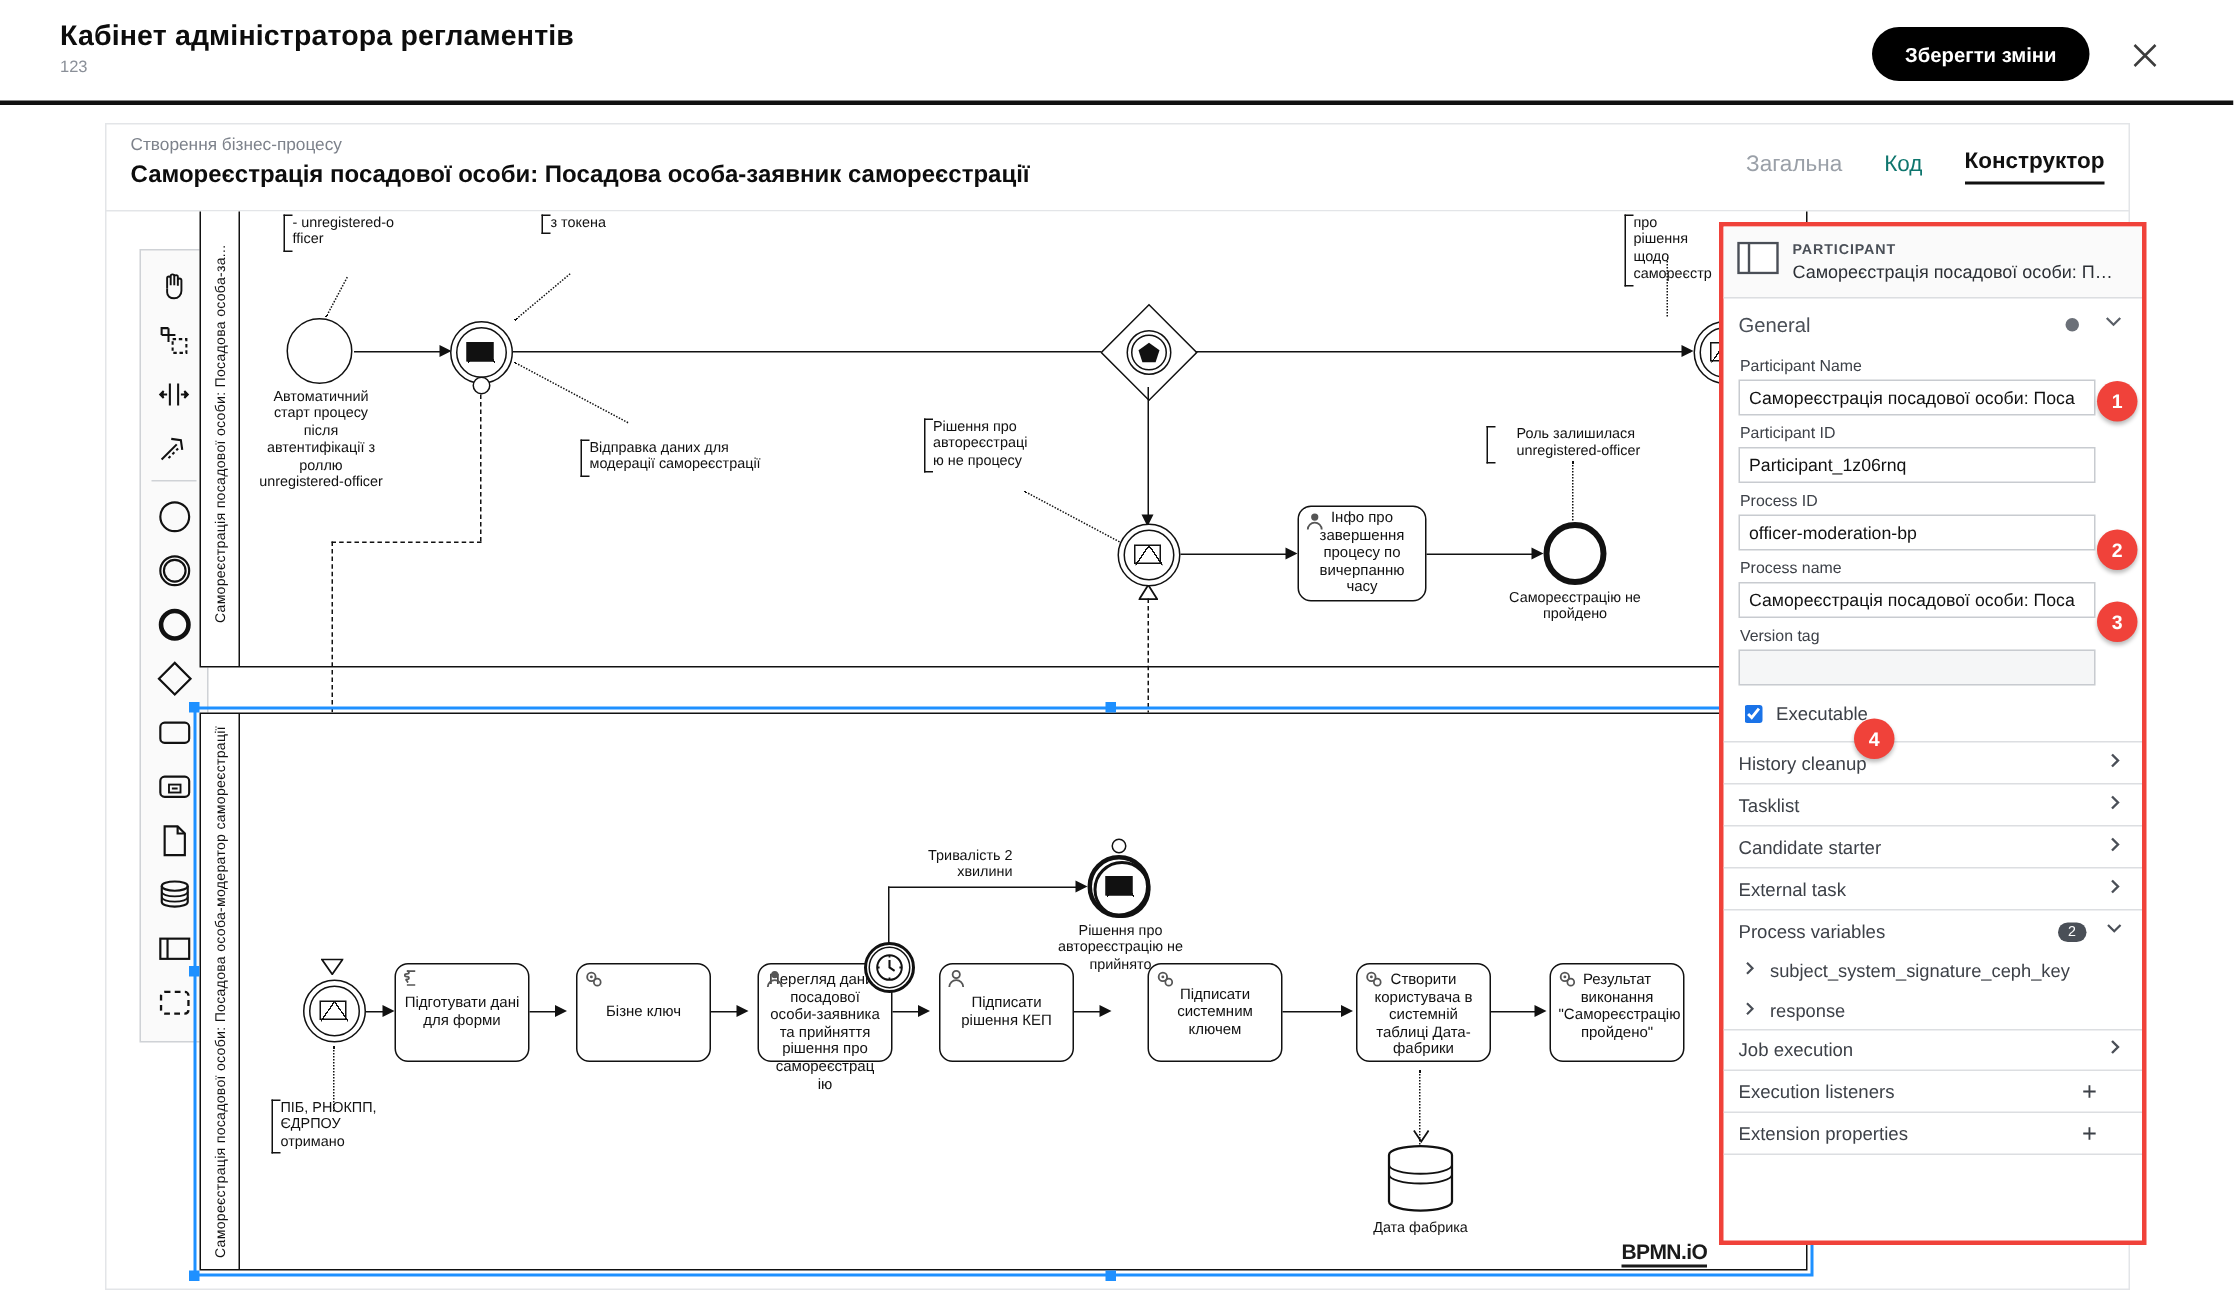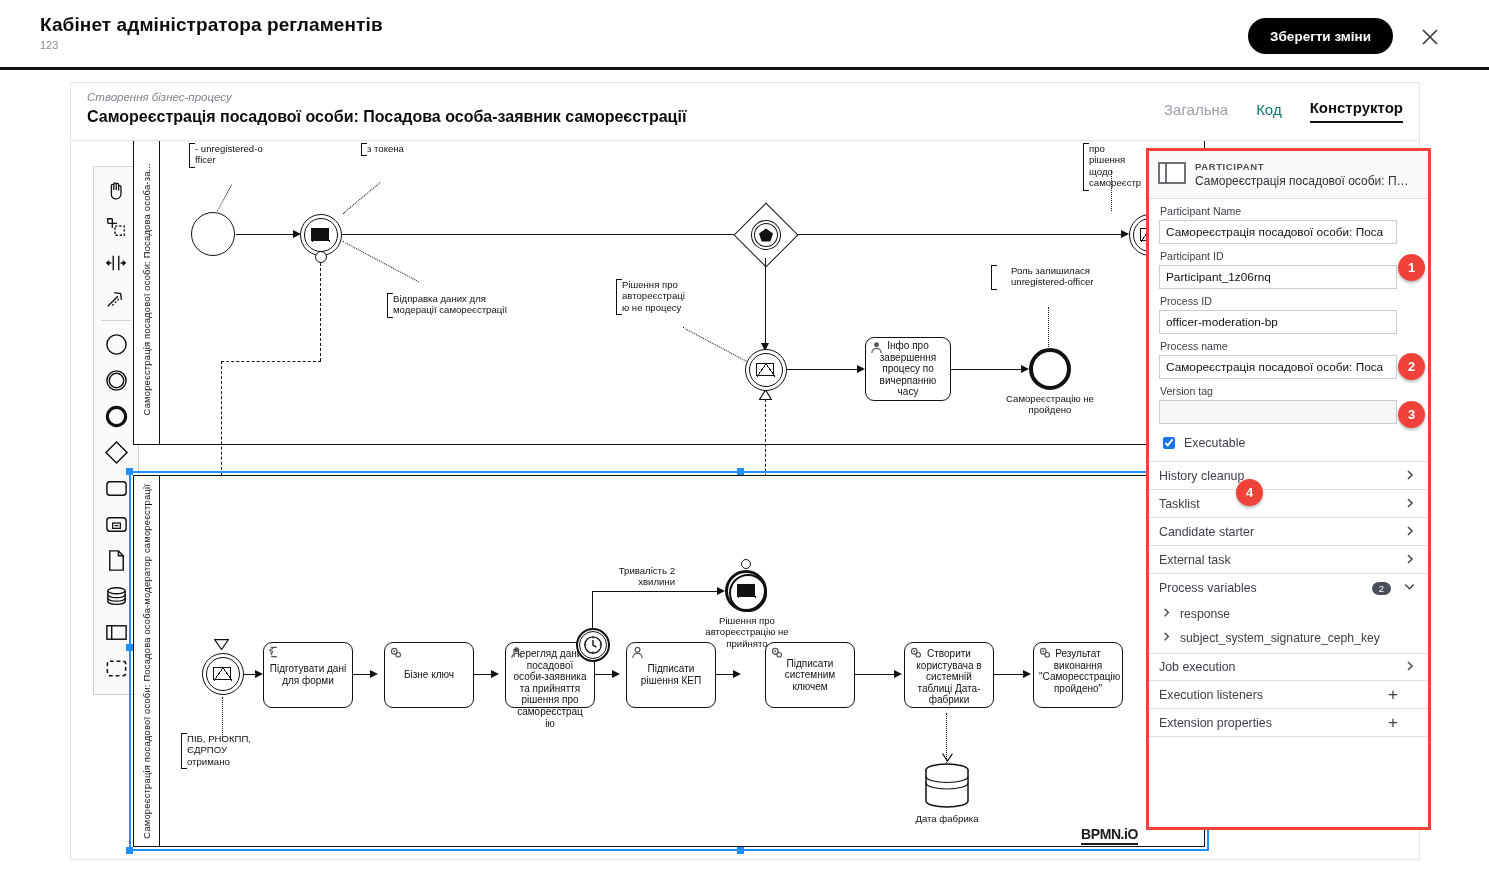--- a/index.html
+++ b/index.html
@@ -30,21 +30,21 @@
     position:absolute; right:46px; top:24px; width:26px; height:26px;
     cursor:pointer; color:#3c3c3c;
   }
   .topbar-rule{ position:absolute; left:0; top:67px; width:1489px; height:3px; background:#111; }
 
   
   .page-card{
     position:absolute; left:70px; top:82px; width:1350px; height:58px;
     background:#fff; border:1px solid #e3e5e8; border-bottom:none;
   }
-  .bc-small{ position:absolute; left:16px; top:8px; font-size:11.5px; color:#7d828b;font-style:italic;}
+  .bc-small{ position:absolute; left:16px; top:8px; font-size:11.5px; color:#7d828b;}
   .bc-title{ position:absolute; left:16px; top:25px; font-size:16px; font-weight:bold; color:#0d0d0d;}
   .tabs{ position:absolute; right:16px; top:16px; display:flex; gap:28px; align-items:flex-end;}
   .tab{ font-size:15px; color:#9aa0a8; cursor:pointer; padding-bottom:5px; }
   .tab.dim2{ color:#0f766e; }
   .tab.active{ color:#111; font-weight:bold; border-bottom:2px solid #111; }
 
   
   .canvas{
     position:absolute; left:70px; top:140px; width:1350px; height:720px;
     background:#fff; border:1px solid #e3e5e8; overflow:hidden;
@@ -324,24 +324,25 @@
   <div class="pool pool1">
     <div class="pool-label">
       <span>Самореєстрація посадової особи: Посадова особа-за...</span>
     </div>
   </div>
 
   <div class="anno" style="left:118px; top:2px; width:86px;">- unregistered-o fficer</div>
   <div class="anno" style="left:290px; top:2px; width:52px;">з токена</div>
   <div class="anno" style="left:316px; top:152px; width:140px;">Відправка даних для модерації самореєстрації</div>
   <div class="anno" style="left:545px; top:138px; width:78px;">Рішення про автореєстраці ю не процесу</div>
-  <div class="anno" style="left:920px; top:124px; width:118px;padding-left:20px;">Роль залишилася unregistered-officer</div>
+  <div class="anno" style="left:920px; top:143px; width:118px;padding-left:20px;">Роль залишилася unregistered-officer</div>
   <div class="anno" style="left:1012px; top:2px; width:58px;">про рішення щодо самореєстр</div>
 
   <div class="ev ev-start" style="left:120px; top:71px;"></div>
+  <div class="lbl" style="left:100px; top:118px; width:86px;">Автоматичний старт процесу після автентифікації з роллю unregistered-officer</div>
   <div class="dot-line" style="left:146px; top:70px; width:30px; transform:rotate(-62deg);"></div>
 
   <div class="ln lnh" style="left:165px; top:93px; width:62px;"></div>
   <div class="arrow-r" style="left:222px; top:88.5px;"></div>
 
   <div class="ev ev-dbl" style="left:229px; top:73px;"></div>
   <div class="env env-fill" style="left:240px; top:87px;"></div>
   <div class="ev" style="left:244px; top:110px; width:12px; height:12px; border:1.4px solid #111;"></div>
   <div class="dot-line" style="left:272px; top:72px; width:48px; transform:rotate(-40deg);"></div>
   <div class="dot-line" style="left:272px; top:100px; width:86px; transform:rotate(28deg);"></div>
@@ -537,20 +538,29 @@
           <rect x="1" y="1" width="26" height="20" fill="#fff" stroke="#4a4f57" stroke-width="1.6"></rect>
           <path d="M8 1v20" stroke="#4a4f57" stroke-width="1.6"></path>
         </svg>
     </span>
     <span class="props-head-txt">
       <div class="props-kind">PARTICIPANT</div>
       <div class="props-name">Самореєстрація посадової особи: П…</div>
     </span>
   </div>
 
+  <div class="sec-general">
+    <span class="t">General</span>
+    <span class="dot"></span>
+    <span class="chev">
+      <svg width="14" height="14" viewBox="0 0 14 14">
+          <path d="M2.5 5L7 9.5 11.5 5" fill="none" stroke="#5b6068" stroke-width="1.5"></path>
+        </svg>
+    </span>
+  </div>
 
   <div class="fgroup">
     <div class="flabel">Participant Name</div>
     <input class="finput" value="Самореєстрація посадової особи: Поса" style="">
   </div>
   <div class="fgroup">
     <div class="flabel">Participant ID</div>
     <input class="finput" value="Participant_1z06rnq" style="">
   </div>
   <div class="fgroup">
@@ -597,31 +607,31 @@
           </svg></span>
     </div>
 
     <div class="acc-row" style="border-bottom:none;">
       <span class="t">Process variables</span>
       <span class="badge">2</span>
       <span><svg width="13" height="13" viewBox="0 0 14 14">
             <path d="M2.5 5L7 9.5 11.5 5" fill="none" stroke="#4a4f57" stroke-width="1.6"></path>
           </svg></span>
     </div>
+    <div class="var-row" style="margin-bottom:3px;">
+      <span><svg width="11" height="11" viewBox="0 0 12 12">
+            <path d="M4 2l4 4-4 4" fill="none" stroke="#4a4f57" stroke-width="1.6"></path>
+          </svg></span>
+      <span>subject_system_signature_ceph_key</span>
+    </div>
     <div class="var-row">
       <span><svg width="11" height="11" viewBox="0 0 12 12">
             <path d="M4 2l4 4-4 4" fill="none" stroke="#4a4f57" stroke-width="1.6"></path>
           </svg></span>
       <span>response</span>
-    </div>
-    <div class="var-row" style="margin-bottom:3px;">
-      <span><svg width="11" height="11" viewBox="0 0 12 12">
-            <path d="M4 2l4 4-4 4" fill="none" stroke="#4a4f57" stroke-width="1.6"></path>
-          </svg></span>
-      <span>subject_system_signature_ceph_key</span>
     </div>
 
     <div class="acc-row" style="border-top:1px solid #dcdee1;">
       <span class="t">Job execution</span>
       <span><svg width="12" height="12" viewBox="0 0 12 12">
             <path d="M4 2l4 4-4 4" fill="none" stroke="#4a4f57" stroke-width="1.6"></path>
           </svg></span>
     </div>
     <div class="acc-row">
       <span class="t">Execution listeners</span>

